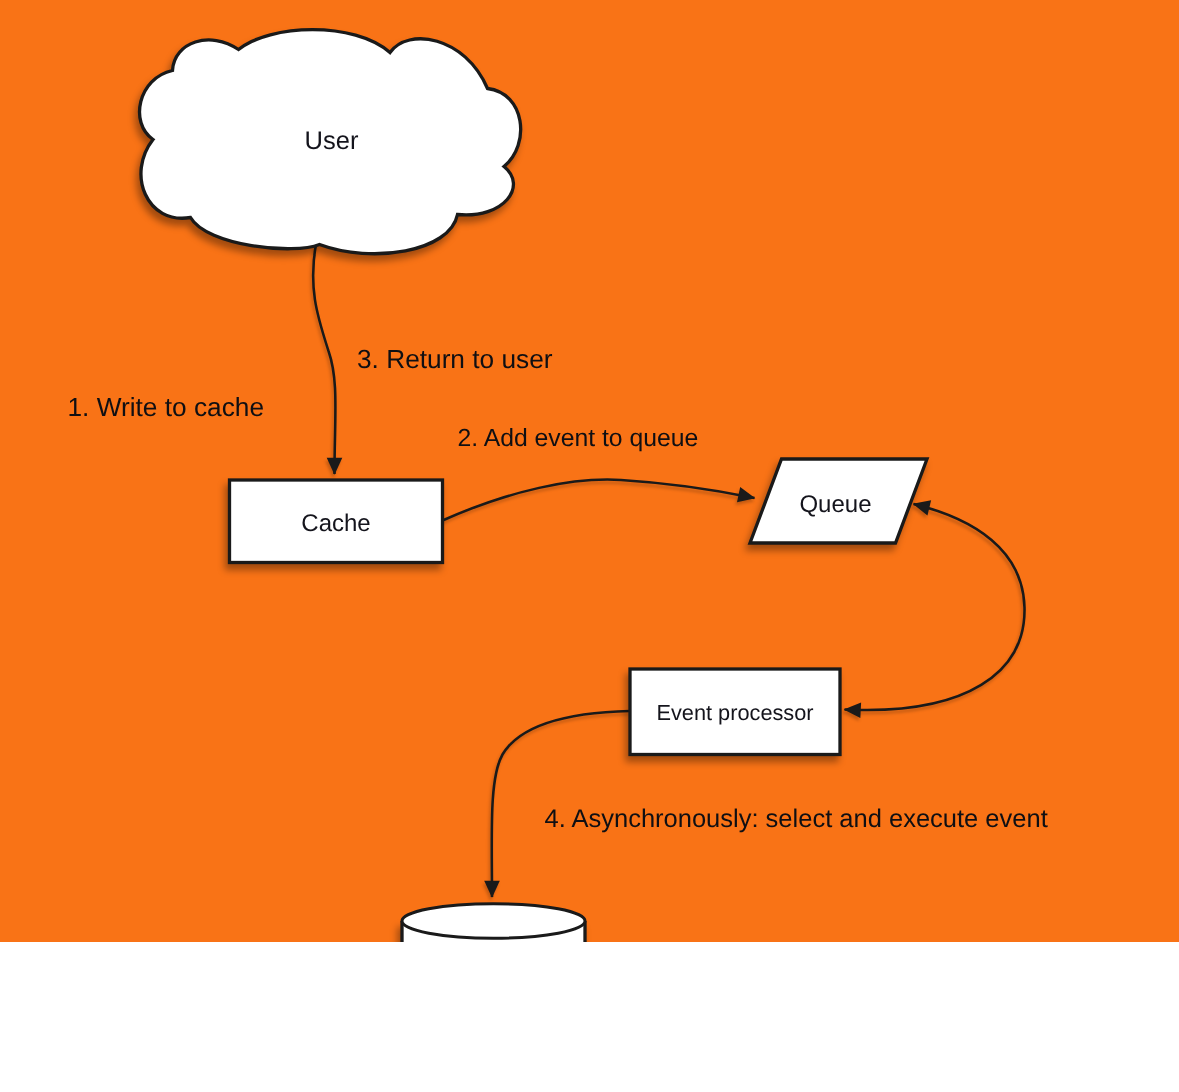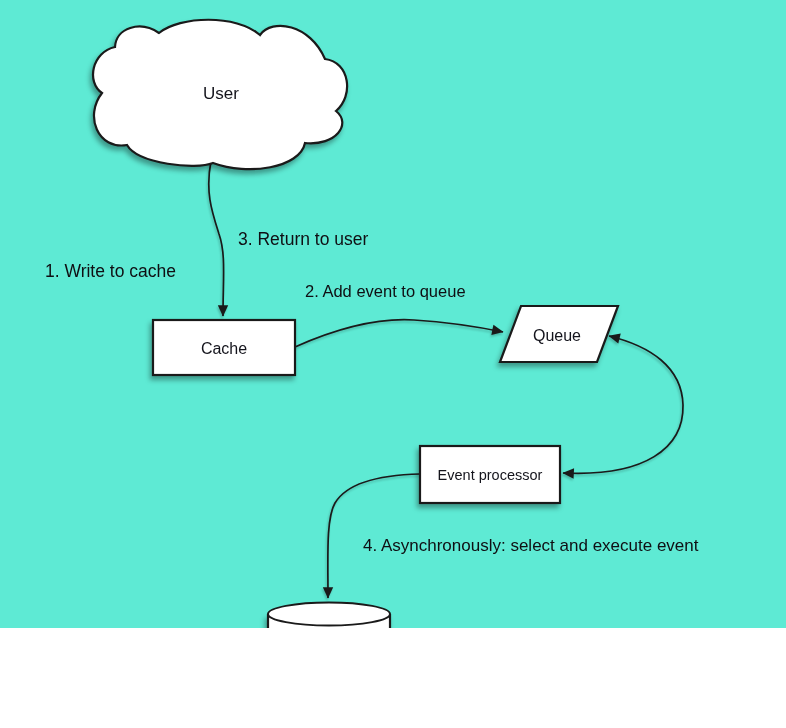--- a/index.html
+++ b/index.html
@@ -5,21 +5,21 @@
   html, body {
     margin: 0;
     padding: 0;
     background: #ffffff;
     font-family: "Liberation Sans", "DejaVu Sans", sans-serif;
   }
   .stage {
     position: relative;
     width: 786px;
     height: 628px;
-    background: #5eead4;
+    background: #f97316;
     overflow: hidden;
   }
   svg { display: block; }
   .shape {
     fill: #ffffff;
     stroke: #1a1a1a;
     stroke-width: 2.2;
     filter: drop-shadow(-2px 4px 2.5px rgba(0,0,0,0.35));
   }
   .cyl-top {

